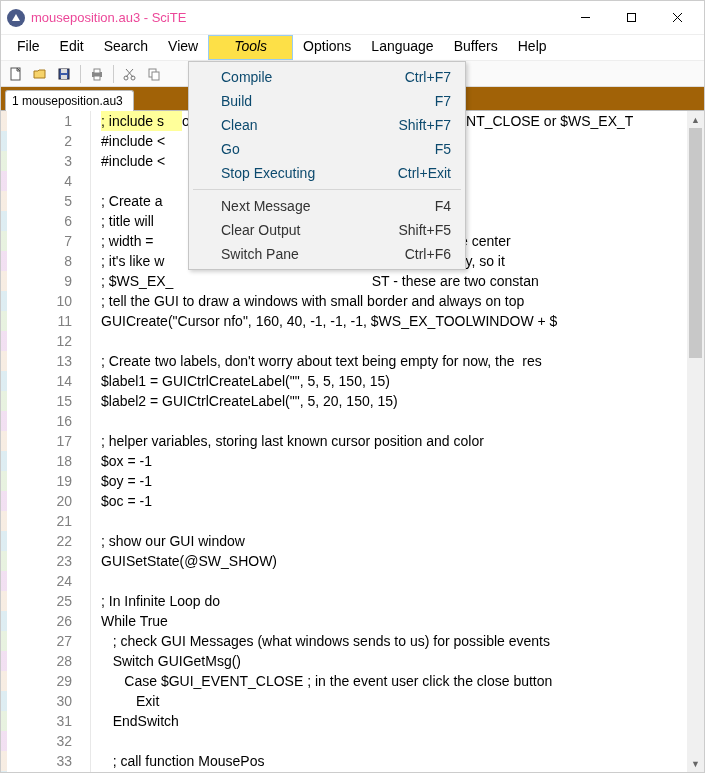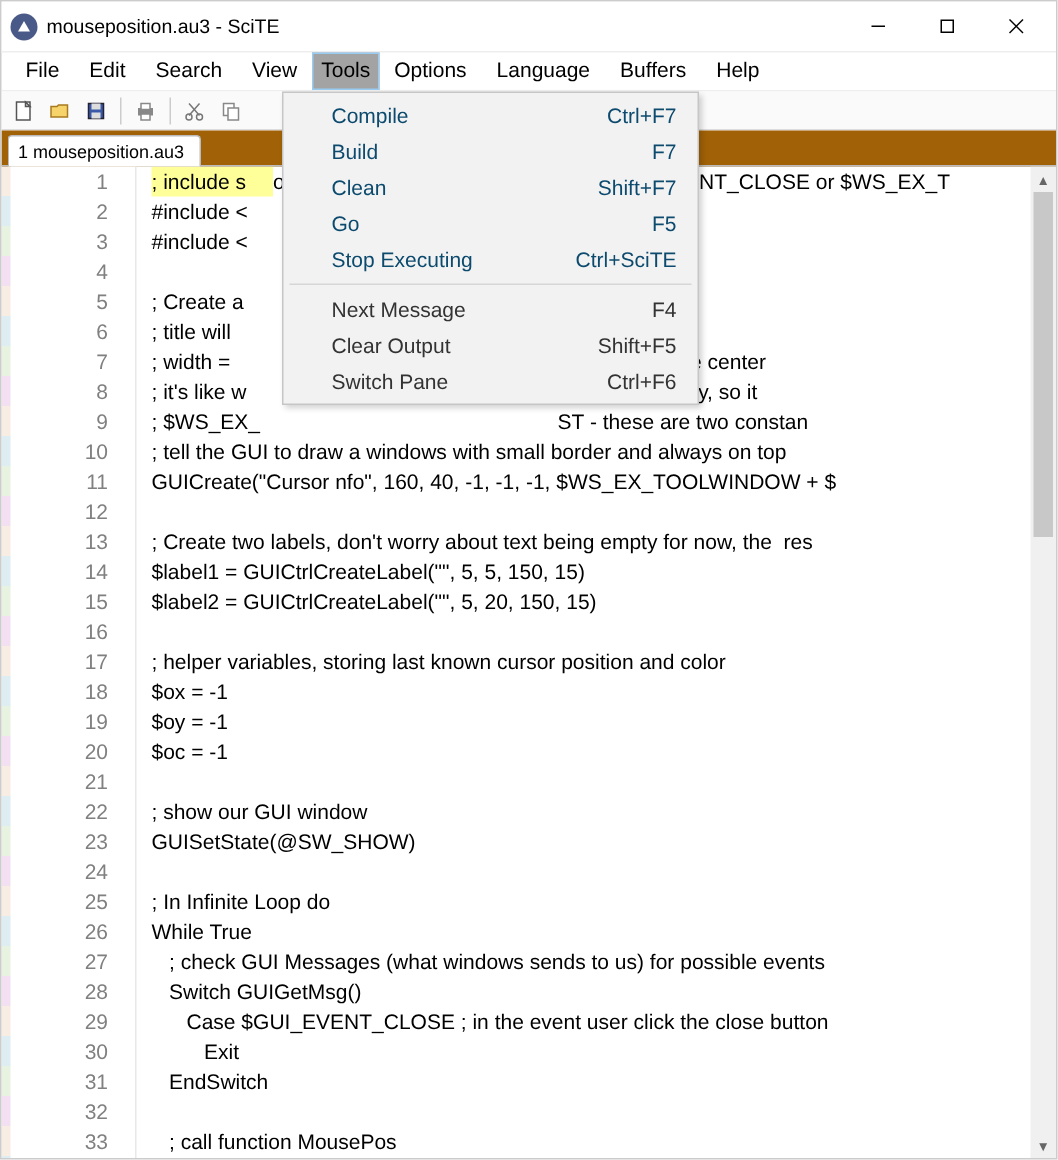--- a/index.html
+++ b/index.html
@@ -25,21 +25,21 @@
     border-bottom: 1px solid #eee;
   }
   .titlebar .app-icon {
     width: 18px; height: 18px;
     border-radius: 50%;
     background: #4a5a88;
     display: flex; align-items: center; justify-content: center;
     margin: 0 6px 0 2px;
   }
   .titlebar .app-icon svg { width: 10px; height: 10px; }
-  .titlebar .title { flex: 0 0 auto; color: #000000; font-size: 13px; }
+  .titlebar .title { flex: 0 0 auto; color: #ec4899; font-size: 13px; }
   .titlebar .spacer { flex: 1; }
   .winbtn {
     width: 46px; height: 30px;
     display: flex; align-items: center; justify-content: center;
     color: #000;
   }
   .winbtn svg { width: 11px; height: 11px; }
 
   
   .menubar {
@@ -47,23 +47,24 @@
     display: flex;
     padding: 0 6px;
     font-size: 14px;
     border-bottom: 1px solid #eee;
   }
   .menubar .menu-item {
     padding: 3px 10px;
     cursor: default;
   }
   .menubar .menu-item.open {
-    background: #a3a3a3;
+    background: #fde047;
     border: 1px solid #99ccf3;
-    padding: 2px 5px;
+    padding: 2px 25px;
+    font-style: italic;
   }
 
   
   .toolbar {
     height: 26px;
     display: flex;
     align-items: center;
     padding: 0 4px;
     gap: 2px;
     border-bottom: 1px solid #ddd;
@@ -339,21 +340,21 @@
     <div class="dd-item disabled">
       <span class="dd-label">Clean</span>
       <span class="dd-shortcut">Shift+F7</span>
     </div>
     <div class="dd-item disabled">
       <span class="dd-label">Go</span>
       <span class="dd-shortcut">F5</span>
     </div>
     <div class="dd-item disabled">
       <span class="dd-label">Stop Executing</span>
-      <span class="dd-shortcut">Ctrl+SciTE</span>
+      <span class="dd-shortcut">Ctrl+Exit</span>
     </div>
     <div class="dd-sep"></div>
     <div class="dd-item">
       <span class="dd-label">Next Message</span>
       <span class="dd-shortcut">F4</span>
     </div>
     <div class="dd-item">
       <span class="dd-label">Clear Output</span>
       <span class="dd-shortcut">Shift+F5</span>
     </div>

